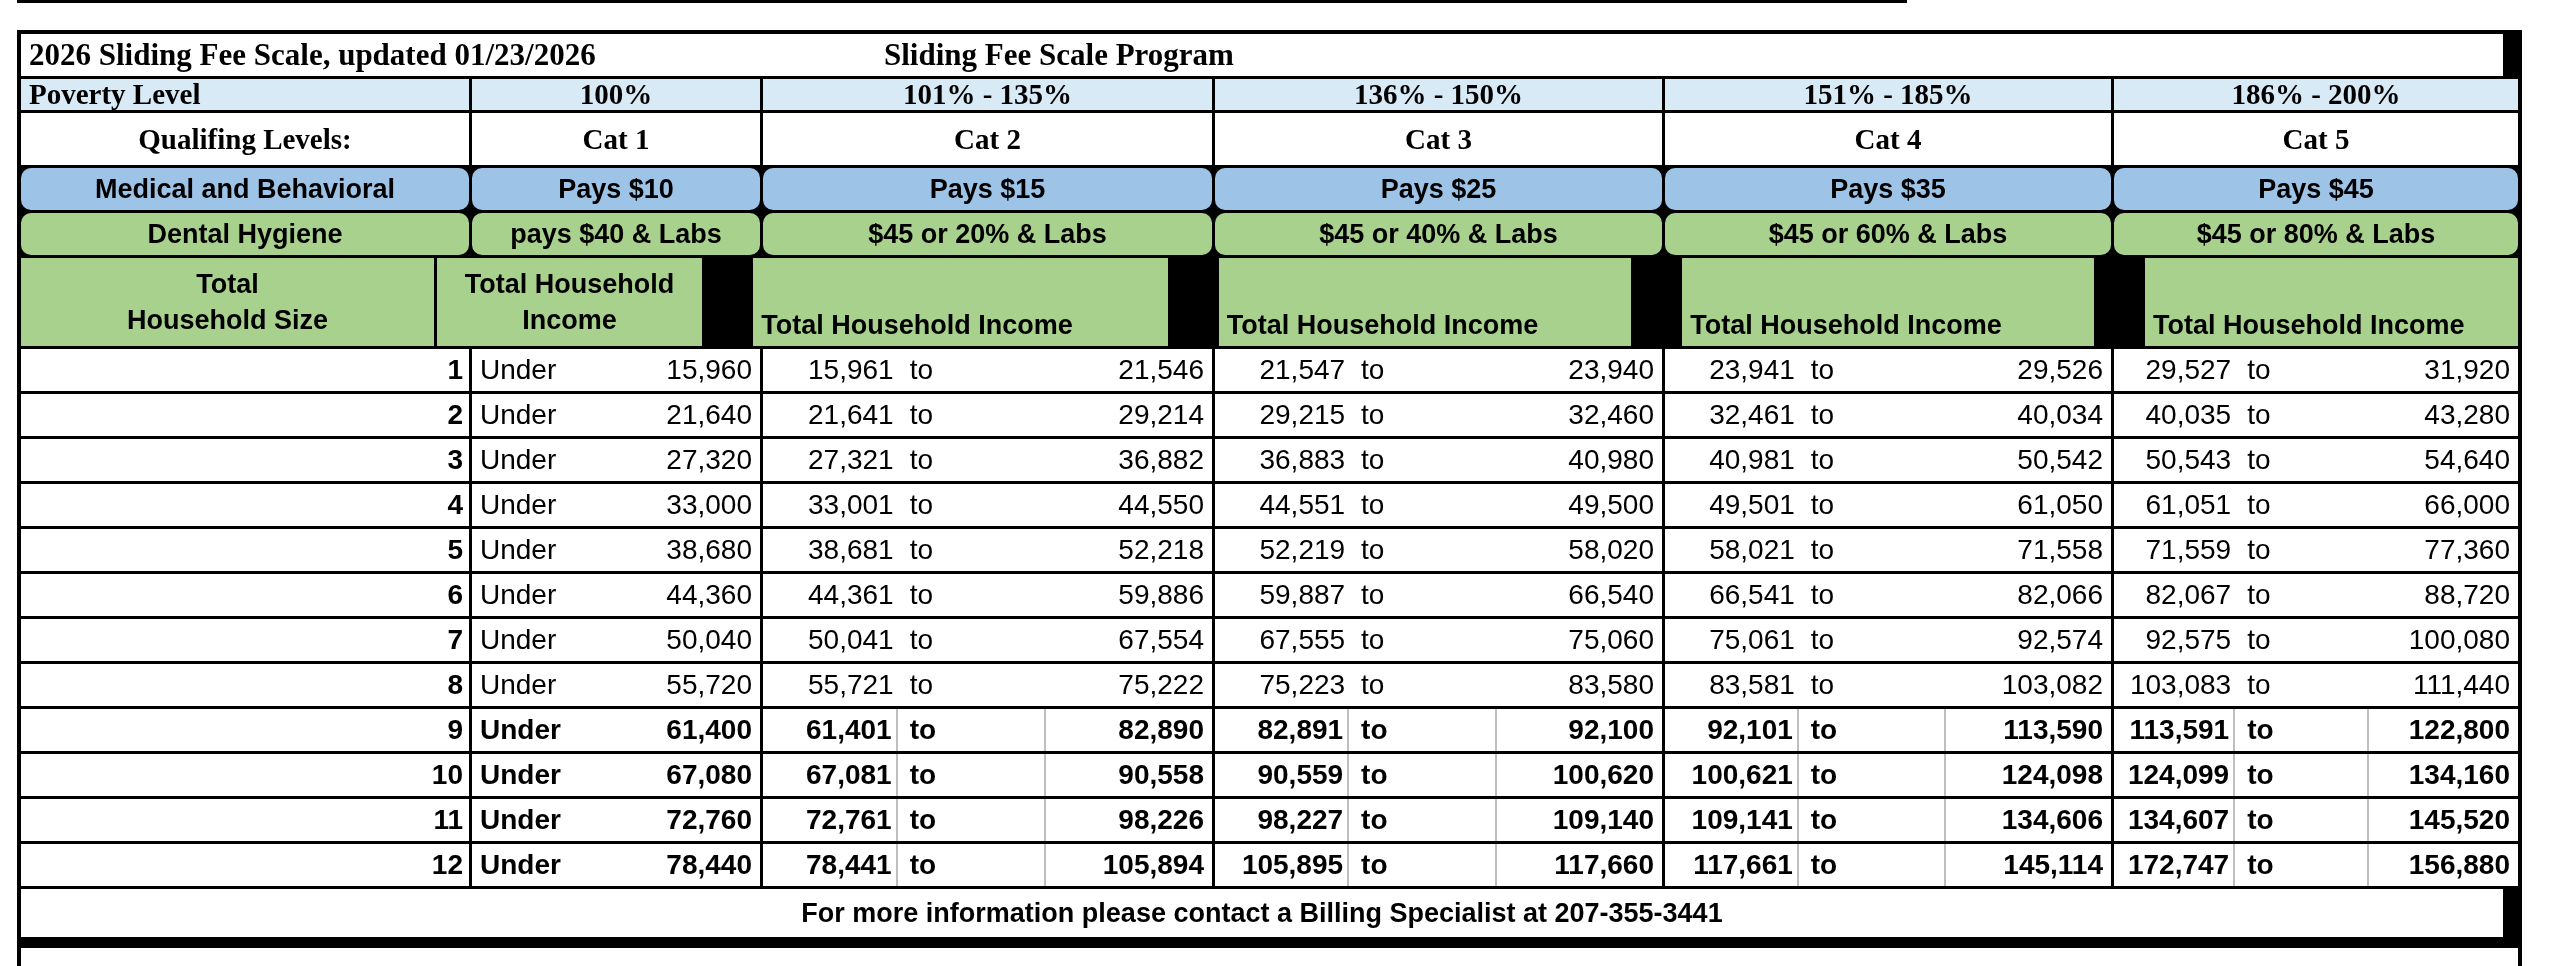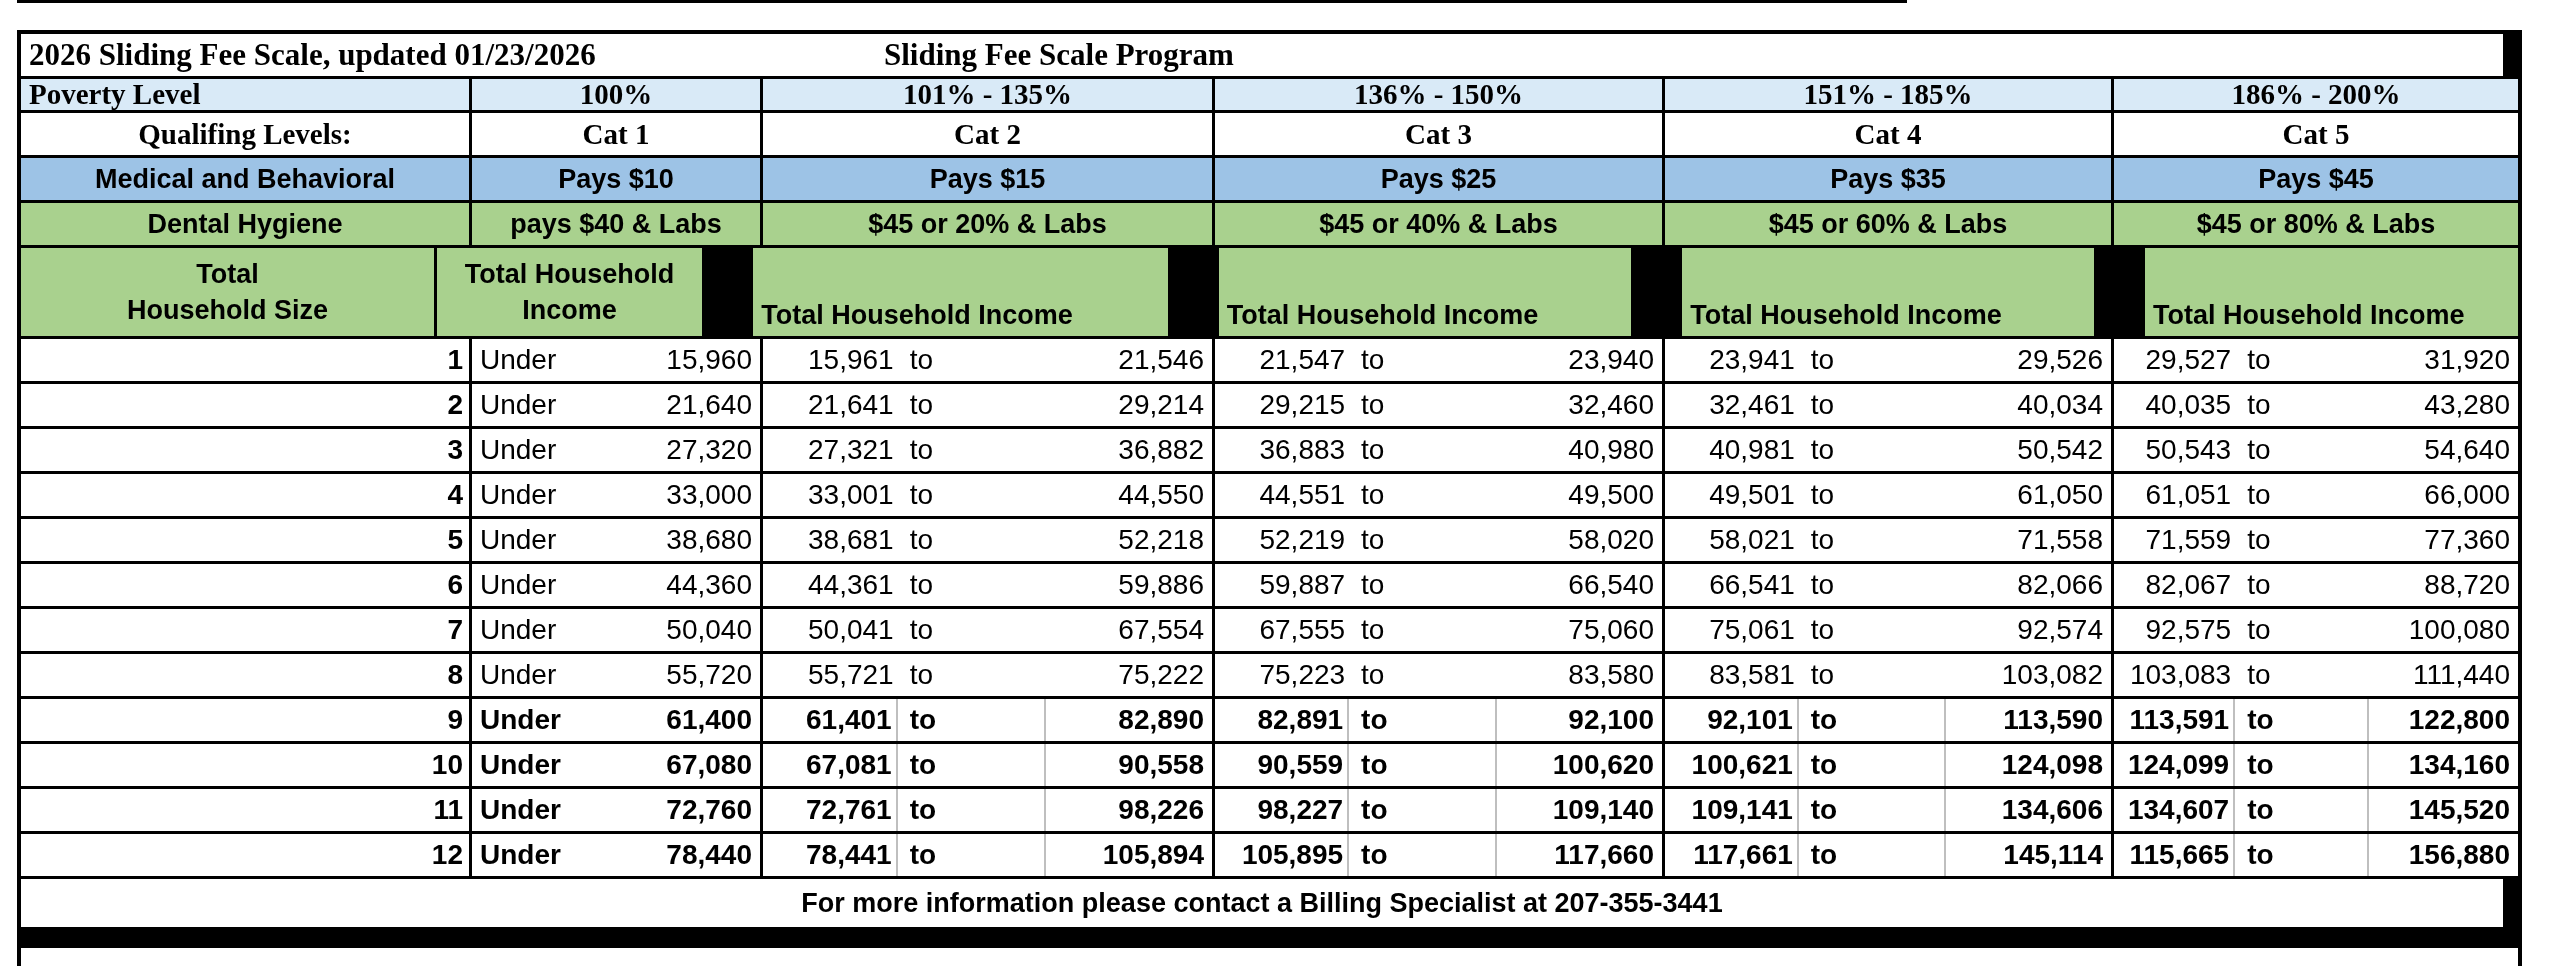--- a/index.html
+++ b/index.html
@@ -6,31 +6,31 @@
   body{width:2560px;height:966px;position:relative;overflow:hidden;
        font-family:"Liberation Sans",sans-serif;color:#000;}
 
   .top-sliver{position:absolute;left:17px;top:0;width:1890px;height:3px;background:#000;}
 
   .sheet{position:absolute;left:17px;top:30px;width:2505px;height:918px;
          background:#000;padding:4px;box-sizing:border-box;
          display:flex;flex-direction:column;gap:3px;}
 
   .row{display:flex;gap:3px;flex:0 0 auto;}
-  .r-title{height:42px}.r-poverty{height:31px}.r-qual{height:42px}
+  .r-title{height:42px}.r-poverty{height:31px}.r-qual{height:52px}
   .r-med{height:42px}.r-dent{height:42px}.r-size{height:88px}
   .r-data{height:42px}.r-footer{height:48px}
 
   .cell{background:#fff;display:flex;align-items:center;box-sizing:border-box;
         font-size:28px;white-space:nowrap;overflow:hidden;}
   .c0{width:448px}.c1{width:288px}.c2{width:449px}.c3{width:447px}
   .c4{width:446px}.c5{width:404px}.cfull{width:2482px}
 
   .serif{font-family:"Liberation Serif",serif;font-weight:700;font-size:29px;}
-  .sansb{font-weight:700;font-size:27px;}
+  .sansb{font-weight:700;font-size:27px;border-radius:10px;}
   .lblue{background:var(--light-blue,#D9EAF7);}
   .mblue{background:var(--medium-blue,#9DC3E6);}
   .green{background:var(--green,#A9D18E);}
   .center{justify-content:center;}
   .leftpad{justify-content:flex-start;padding-left:8px;align-items:center;}
 
   .r-title .cell{position:relative;font-size:31px;}
   .program{position:absolute;left:863px;top:0;height:100%;display:flex;align-items:center;}
 
   .two-line{flex-direction:column;justify-content:center;line-height:1.35;
@@ -433,21 +433,21 @@
         <span class="from">105,895</span>
         <span class="mid">to</span>
         <span class="end">117,660</span>
       </div>
       <div class="cell c4 range-cell">
         <span class="from">117,661</span>
         <span class="mid">to</span>
         <span class="end">145,114</span>
       </div>
       <div class="cell c5 range-cell">
-        <span class="from">115,665</span>
+        <span class="from">172,747</span>
         <span class="mid">to</span>
         <span class="end">156,880</span>
       </div>
     </div>
     <div class="row r-footer">
     <div class="cell cfull footer-cell">For more information please contact a Billing Specialist at 207-355-3441</div>
   </div>
 
 </div>
 

